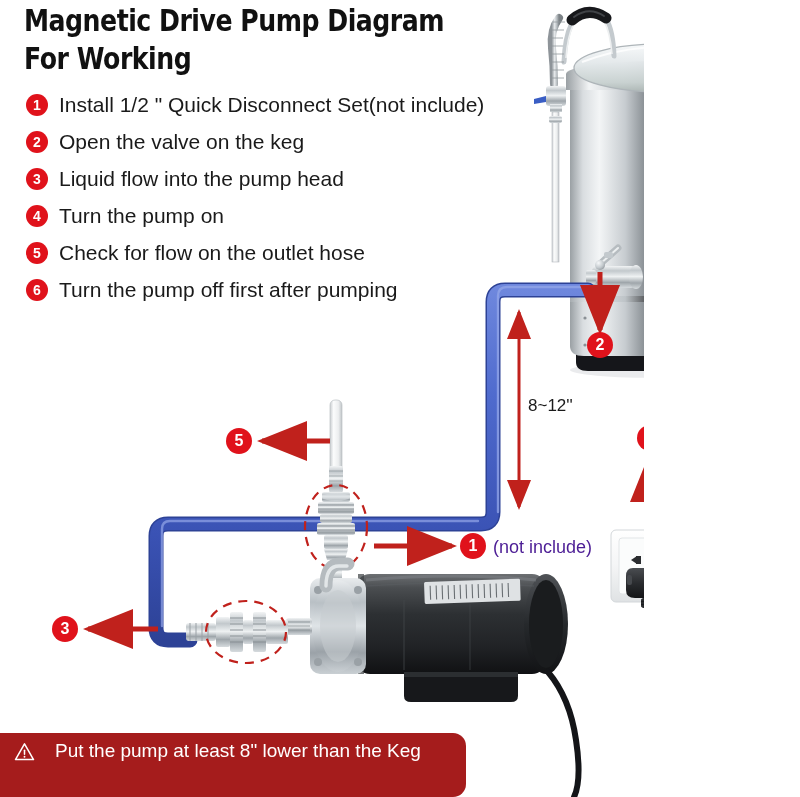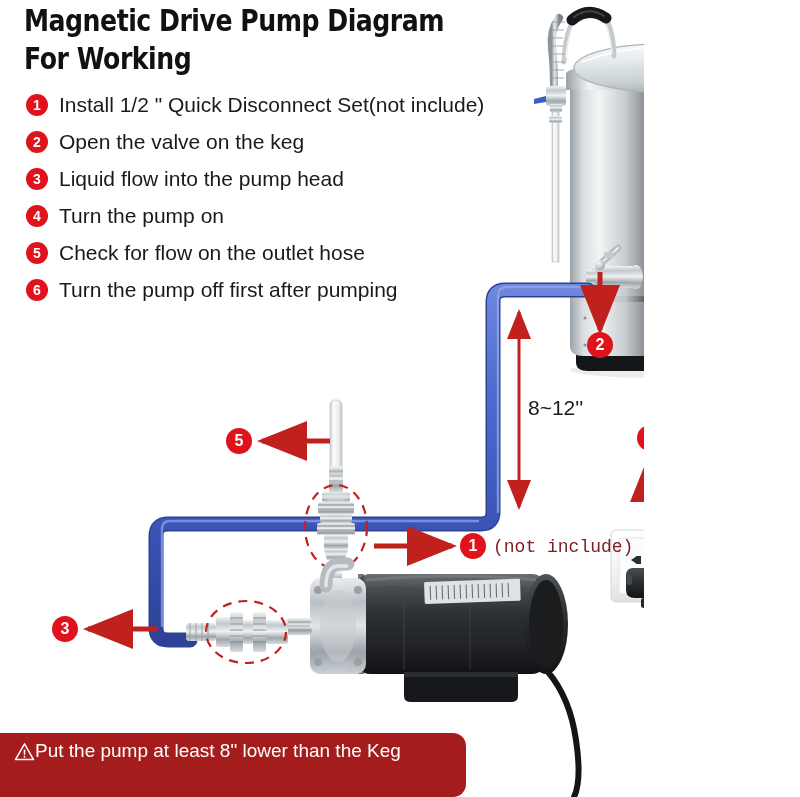--- a/index.html
+++ b/index.html
@@ -85,21 +85,21 @@
     align-items: center;
     height: 28px;
   }
   .warn-tri {
     flex: 0 0 auto;
     width: 21px;
     height: 19px;
     margin-left: 10px;
   }
   .warn-text {
-    margin-left: 0;
+    margin-left: 20px;
     color: #ffffff;
     font-size: 19px;
     white-space: nowrap;
     font-family: "Liberation Sans", sans-serif;
   }
 
   
   .abs { position: absolute; }
 
   
@@ -114,28 +114,28 @@
     font-weight: bold;
     line-height: 26px;
     text-align: center;
     font-family: "Liberation Sans", sans-serif;
     z-index: 30;
   }
 
   .note-text {
     position: absolute;
     font-size: 18px;
-    color: #7f1d1d;
+    color: #4c1d95;
     white-space: nowrap;
-    font-family: Liberation Mono, monospace;
+    font-family: Liberation Sans, sans-serif;
     z-index: 30;
   }
   .dim-text {
     position: absolute;
-    font-size: 21px;
+    font-size: 17px;
     color: #1a1a1a;
     white-space: nowrap;
     font-family: "Liberation Sans", sans-serif;
     z-index: 30;
   }
 
   svg { display: block; }
 </style>
 </head>
 <body>

